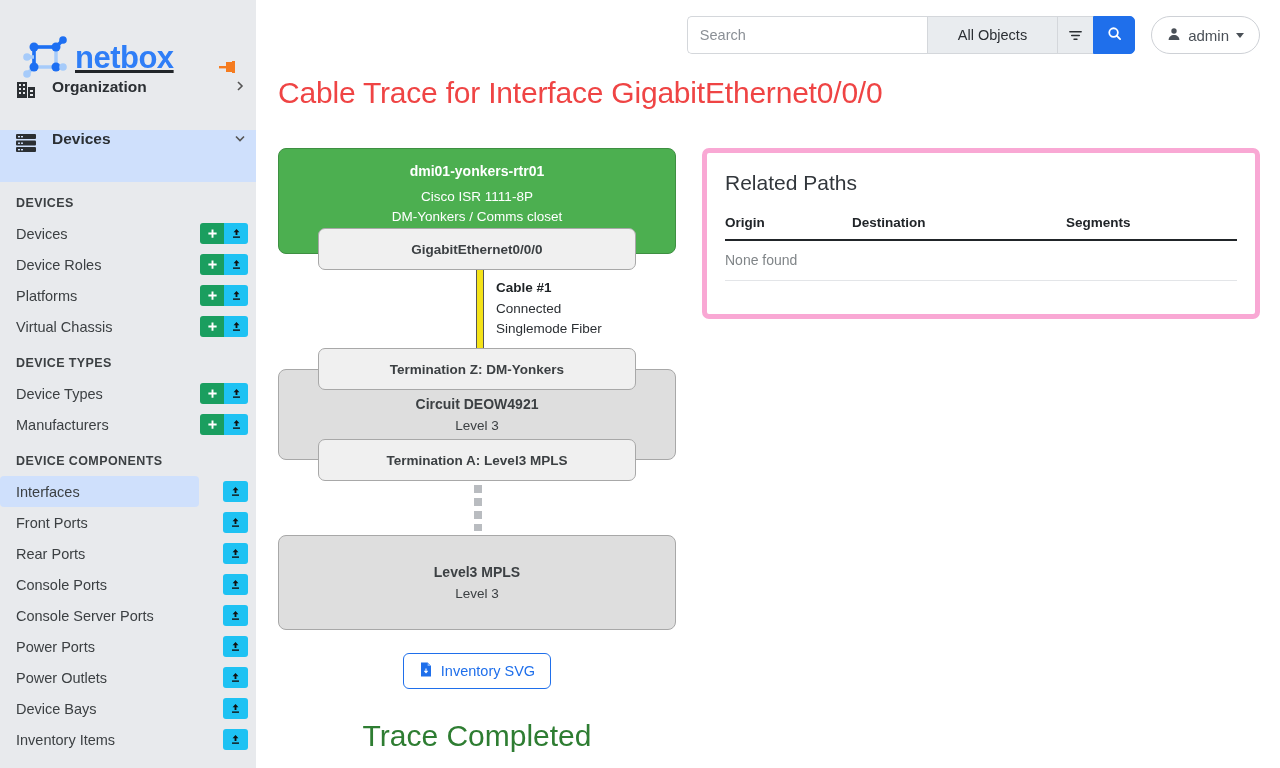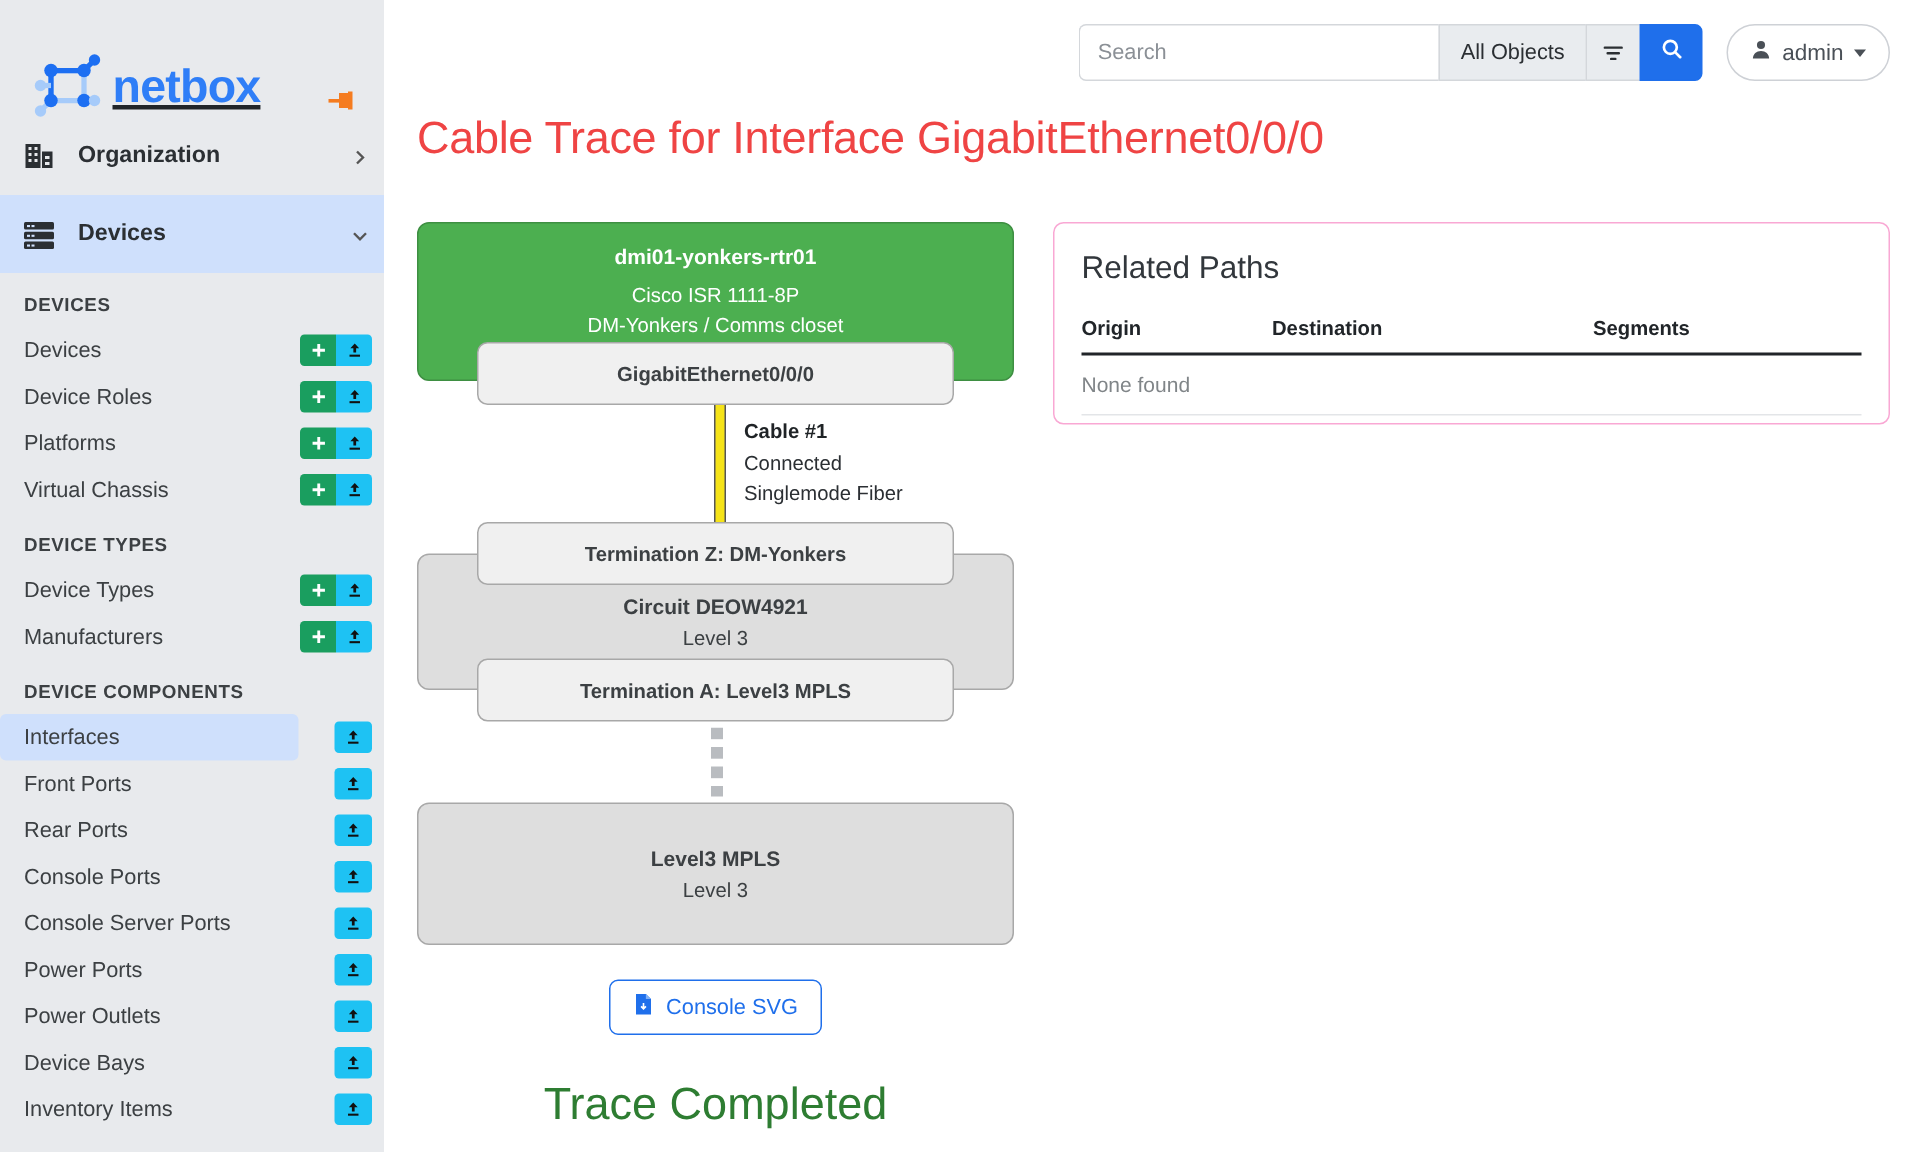--- a/index.html
+++ b/index.html
@@ -23,21 +23,21 @@
     height: 78px; display: flex; align-items: flex-end;
     padding: 0 18px 0 22px;
     text-decoration: underline;
   }
   .brand-logo { display: flex; align-items: center; gap: 7px; flex: 1; }
   .logo-mark { width: 46px; height: 42px; flex: none; }
   .logo-word { font-size: 31px; font-weight: 700; color: #2f7ef7; letter-spacing: -.5px; line-height: 1; }
   .pin-icon { width: 22px; height: 22px; flex: none; }
 
   .nav-group {
-    display: flex; align-items: center;
+    display: flex; 
     height: 52px; padding: 0 10px 0 14px;
     cursor: pointer;
   }
   .nav-group.active { background: #cfe0fc; }
   .nav-group .ng-icon { width: 24px; height: 24px; flex: none; margin-right: 14px; }
   .nav-group .ng-label { flex: 1; font-size: 15.5px; font-weight: 700; color: #2b2f33; }
   .nav-group .ng-chev { width: 12px; height: 12px; color: #555; flex: none; }
 
   .sec-head {
     font-size: 12.5px; font-weight: 700; color: #3c4043;
@@ -75,21 +75,21 @@
   .topbar-spacer { flex: 1; }
   .searchbar { display: flex; height: 38px; align-items: stretch; }
   .search-input {
     width: 240px; border: 1px solid #d4d7db; border-right: none;
     border-radius: 5px 0 0 5px; padding: 0 12px;
     font-size: 14.5px; font-family: "Liberation Sans", sans-serif;
     color: #3c4043; background: #fff; outline: none;
   }
   .search-input::placeholder { color: #8b9096; }
   .search-scope {
-    display: flex; align-items: center; padding: 0 14px;
+    display: flex; align-items: center; padding: 0 30px;
     background: #e9ecef; border: 1px solid #d4d7db; border-right: none;
     font-size: 14.5px; color: #2b2f33; cursor: pointer; white-space: nowrap;
   }
   .search-filter {
     display: flex; align-items: center; justify-content: center; width: 36px;
     background: #e9ecef; border: 1px solid #d4d7db; border-right: none; cursor: pointer;
   }
   .search-filter svg { width: 15px; height: 15px; color: #2b2f33; }
   .search-go {
     display: flex; align-items: center; justify-content: center; width: 42px;
@@ -174,22 +174,22 @@
   }
   .dl-btn svg { width: 14px; height: 15px; }
 
   .trace-status {
     text-align: center; color: #2e7d32;
     font-size: 30px; font-weight: 400; margin-top: 30px;
   }
 
   
   .card {
-    border: 1px solid #f9a8d4; border-radius: 7px;
-    background: #fff; padding: 18px 18px 5px;
+    border: 5px solid #f9a8d4; border-radius: 7px;
+    background: #fff; padding: 18px 18px 33px;
   }
   .card-title { font-size: 21px; font-weight: 400; color: #32373c; margin-bottom: 20px; }
   table.paths { width: 100%; border-collapse: collapse; }
   table.paths th {
     text-align: left; font-size: 13.5px; font-weight: 700; color: #212529;
     padding: 0 0 9px 0; border-bottom: 2px solid #212529;
   }
   table.paths td {
     font-size: 14px; color: #808588; padding: 11px 0 12px;
     border-bottom: 1px solid #e3e5e8;
@@ -579,21 +579,21 @@
 
         <div class="dl-wrap">
           <button class="dl-btn">
             <span>
               <svg viewBox="0 0 14 15" fill="#1f6feb">
                 <path d="M2 0.6 H8.6 L12 4 V14.4 H2 Z"></path>
                 <path d="M8.6 0.6 L12 4 H8.6 Z" fill="#7fb0f7"></path>
                 <path d="M7 6.6 V10.2 M5.4 8.9 L7 10.6 L8.6 8.9" stroke="#fff" stroke-width="1.1" fill="none"></path>
               </svg>
             </span>
-            <span>Console SVG</span>
+            <span>Inventory SVG</span>
           </button>
         </div>
 
         <div class="trace-status">Trace Completed</div>
       </div>
 
       <div class="paths-col">
         <div class="card">
           <div class="card-title">Related Paths</div>
           <table class="paths">

